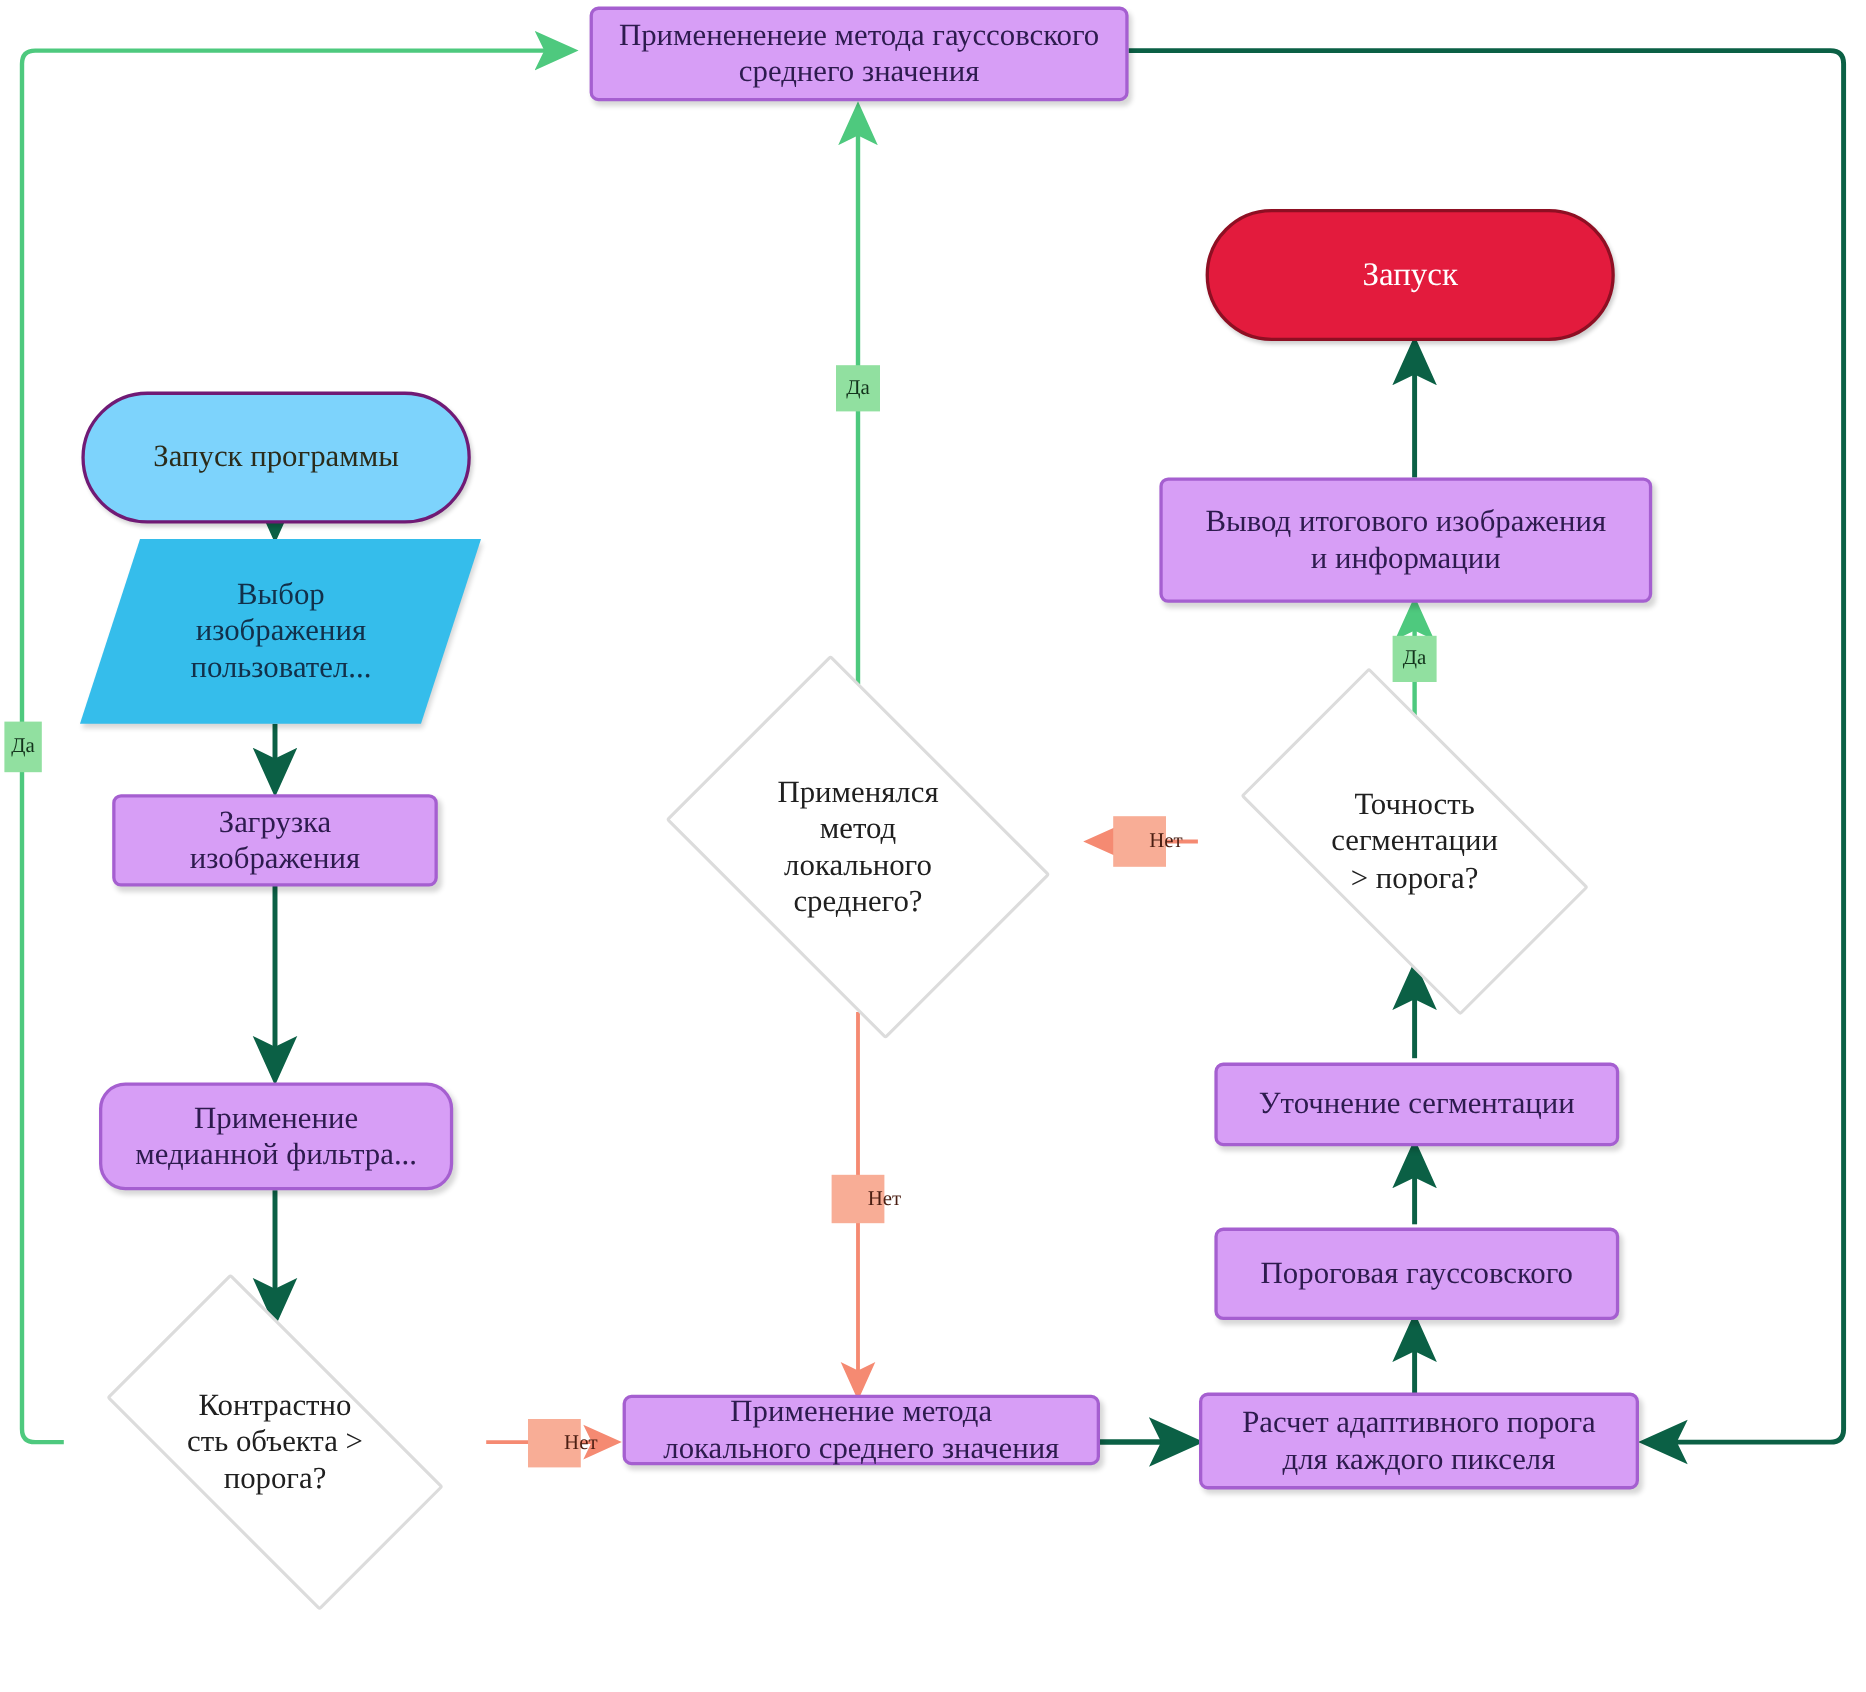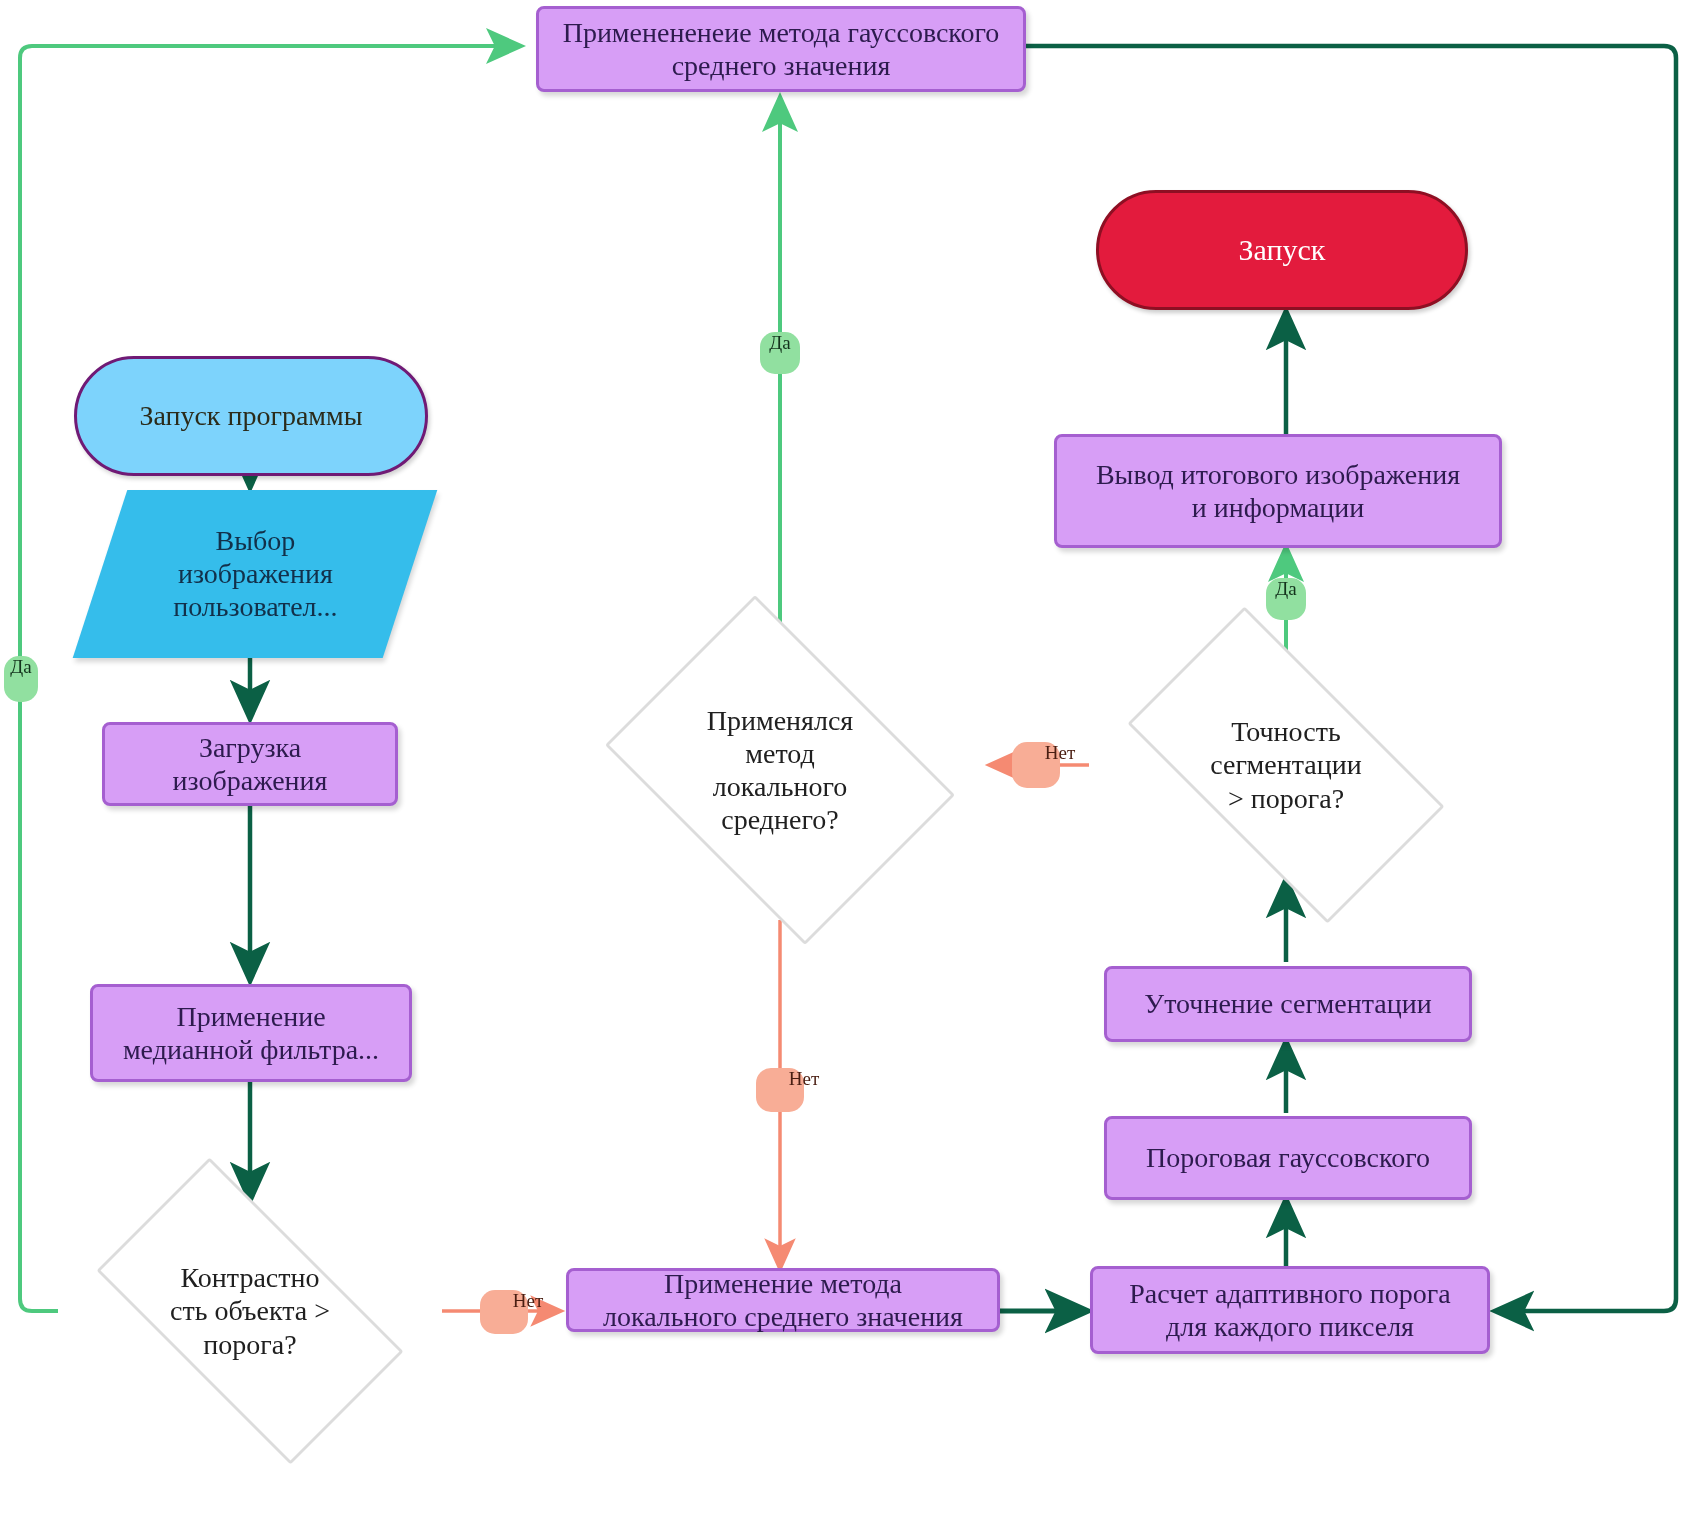--- a/index.html
+++ b/index.html
@@ -90,26 +90,25 @@
     border-radius: 4px;
     z-index: -1;
   }
   .n-dec .txt { position: relative; z-index: 2; }
 
   
   .edge-label {
     position: absolute;
     box-sizing: border-box;
     display: flex;
-    align-items: flex-start;
+    align-items: center;
     justify-content: center;
     font-size: 19px;
     font-family: "Liberation Serif", "DejaVu Serif", serif;
     z-index: 4;
-    border-radius: 15px;
   }
   .lbl-yes {
     background: #91e0a0;
     color: #13331c;
   }
   .lbl-no {
     background: #f8ad96;
     color: #4a1e12;
     padding-left: 48px;
   }
@@ -202,21 +201,21 @@
 среднего?</span>
   </div>
 
   <div class="node n-dec" style="left:1086px; top:648px; width:400px; height:234px;">
     <span class="diamond-bg"></span>
     <span class="txt">Точность
 сегментации
 &gt; порога?</span>
   </div>
 
-  <div class="node n-proc" style="left:90px; top:984px; width:322px; height:98px;">
+  <div class="node n-proc" style="left:90px; top:984px; width:322px; height:98px;border-radius:24px;">
     <span class="txt">Применение
 медианной фильтра...</span>
   </div>
 
   <div class="node n-proc" style="left:1104px; top:966px; width:368px; height:76px;">
     <span class="txt">Уточнение сегментации</span>
   </div>
 
   <div class="node n-proc" style="left:1104px; top:1116px; width:368px; height:84px;">
     <span class="txt">Пороговая гауссовского</span>

